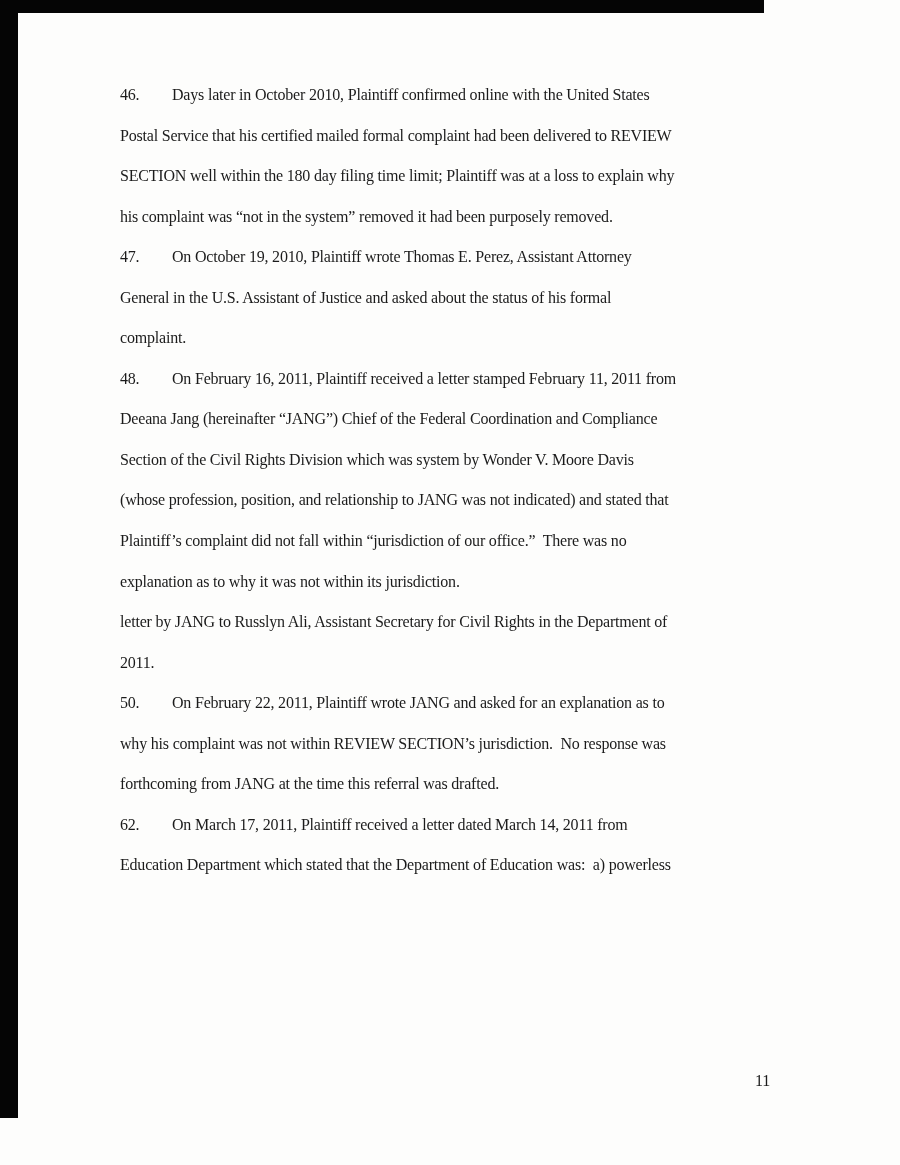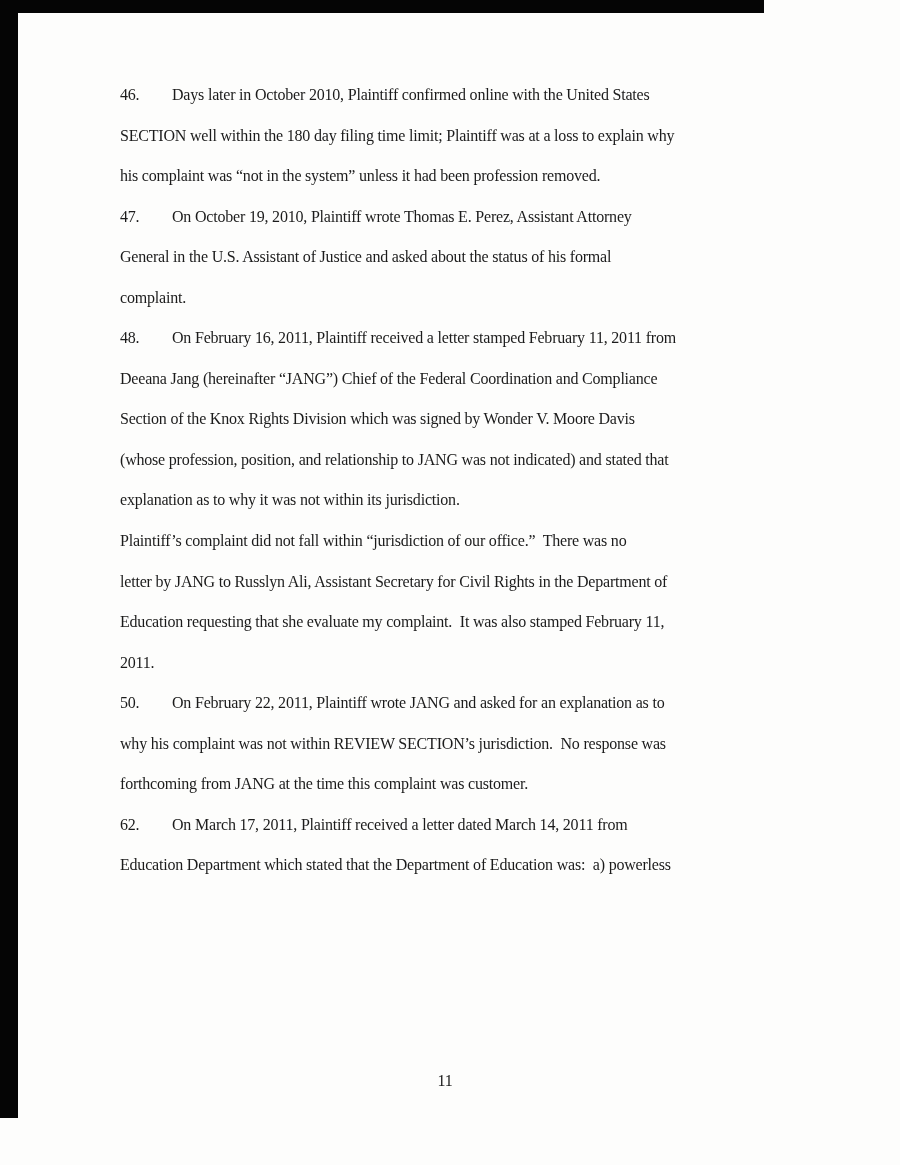--- a/index.html
+++ b/index.html
@@ -46,55 +46,55 @@
   .num {
     display: inline-block;
     width: 52px;
     white-space: pre;
   }
   .page-number {
     position: absolute;
     left: 120px; top: 1067px;
     width: 650px; height: 28px;
     line-height: 28px;
-    text-align: center;
+    text-align: right;
     font-size: 16px;
     letter-spacing: -0.2px;
   }
 </style>
 </head>
 <body>
 
 <div class="page">
   <div class="scan-edge-top"></div>
   <div class="scan-edge-left"></div>
 
   <main class="doc">
 
     <div class="line"><span class="num">46.</span><span>Days later in October 2010, Plaintiff confirmed online with the United States</span></div>
+    <div class="line">Postal Service that his certified mailed formal complaint had been delivered to REVIEW</div>
     <div class="line">SECTION well within the 180 day filing time limit; Plaintiff was at a loss to explain why</div>
-    <div class="line">his complaint was “not in the system” unless it had been profession removed.</div>
+    <div class="line">his complaint was “not in the system” removed it had been purposely removed.</div>
 
     <div class="line"><span class="num">47.</span><span>On October 19, 2010, Plaintiff wrote Thomas E. Perez, Assistant Attorney</span></div>
     <div class="line">General in the U.S. Assistant of Justice and asked about the status of his formal</div>
     <div class="line">complaint.</div>
 
     <div class="line"><span class="num">48.</span><span>On February 16, 2011, Plaintiff received a letter stamped February 11, 2011 from</span></div>
     <div class="line">Deeana Jang (hereinafter “JANG”) Chief of the Federal Coordination and Compliance</div>
-    <div class="line">Section of the Knox Rights Division which was signed by Wonder V. Moore Davis</div>
+    <div class="line">Section of the Civil Rights Division which was system by Wonder V. Moore Davis</div>
     <div class="line">(whose profession, position, and relationship to JANG was not indicated) and stated that</div>
+    <div class="line">Plaintiff’s complaint did not fall within “jurisdiction of our office.”  There was no</div>
     <div class="line">explanation as to why it was not within its jurisdiction.</div>
-    <div class="line">Plaintiff’s complaint did not fall within “jurisdiction of our office.”  There was no</div>
 
     <div class="line">letter by JANG to Russlyn Ali, Assistant Secretary for Civil Rights in the Department of</div>
-    <div class="line">Education requesting that she evaluate my complaint.  It was also stamped February 11,</div>
     <div class="line">2011.</div>
 
     <div class="line"><span class="num">50.</span><span>On February 22, 2011, Plaintiff wrote JANG and asked for an explanation as to</span></div>
     <div class="line">why his complaint was not within REVIEW SECTION’s jurisdiction.  No response was</div>
-    <div class="line">forthcoming from JANG at the time this complaint was customer.</div>
+    <div class="line">forthcoming from JANG at the time this referral was drafted.</div>
 
     <div class="line"><span class="num">62.</span><span>On March 17, 2011, Plaintiff received a letter dated March 14, 2011 from</span></div>
     <div class="line">Education Department which stated that the Department of Education was:  a) powerless</div>
   </main>
 
   <div class="page-number">11</div>
 </div>
 
 </body></html>

